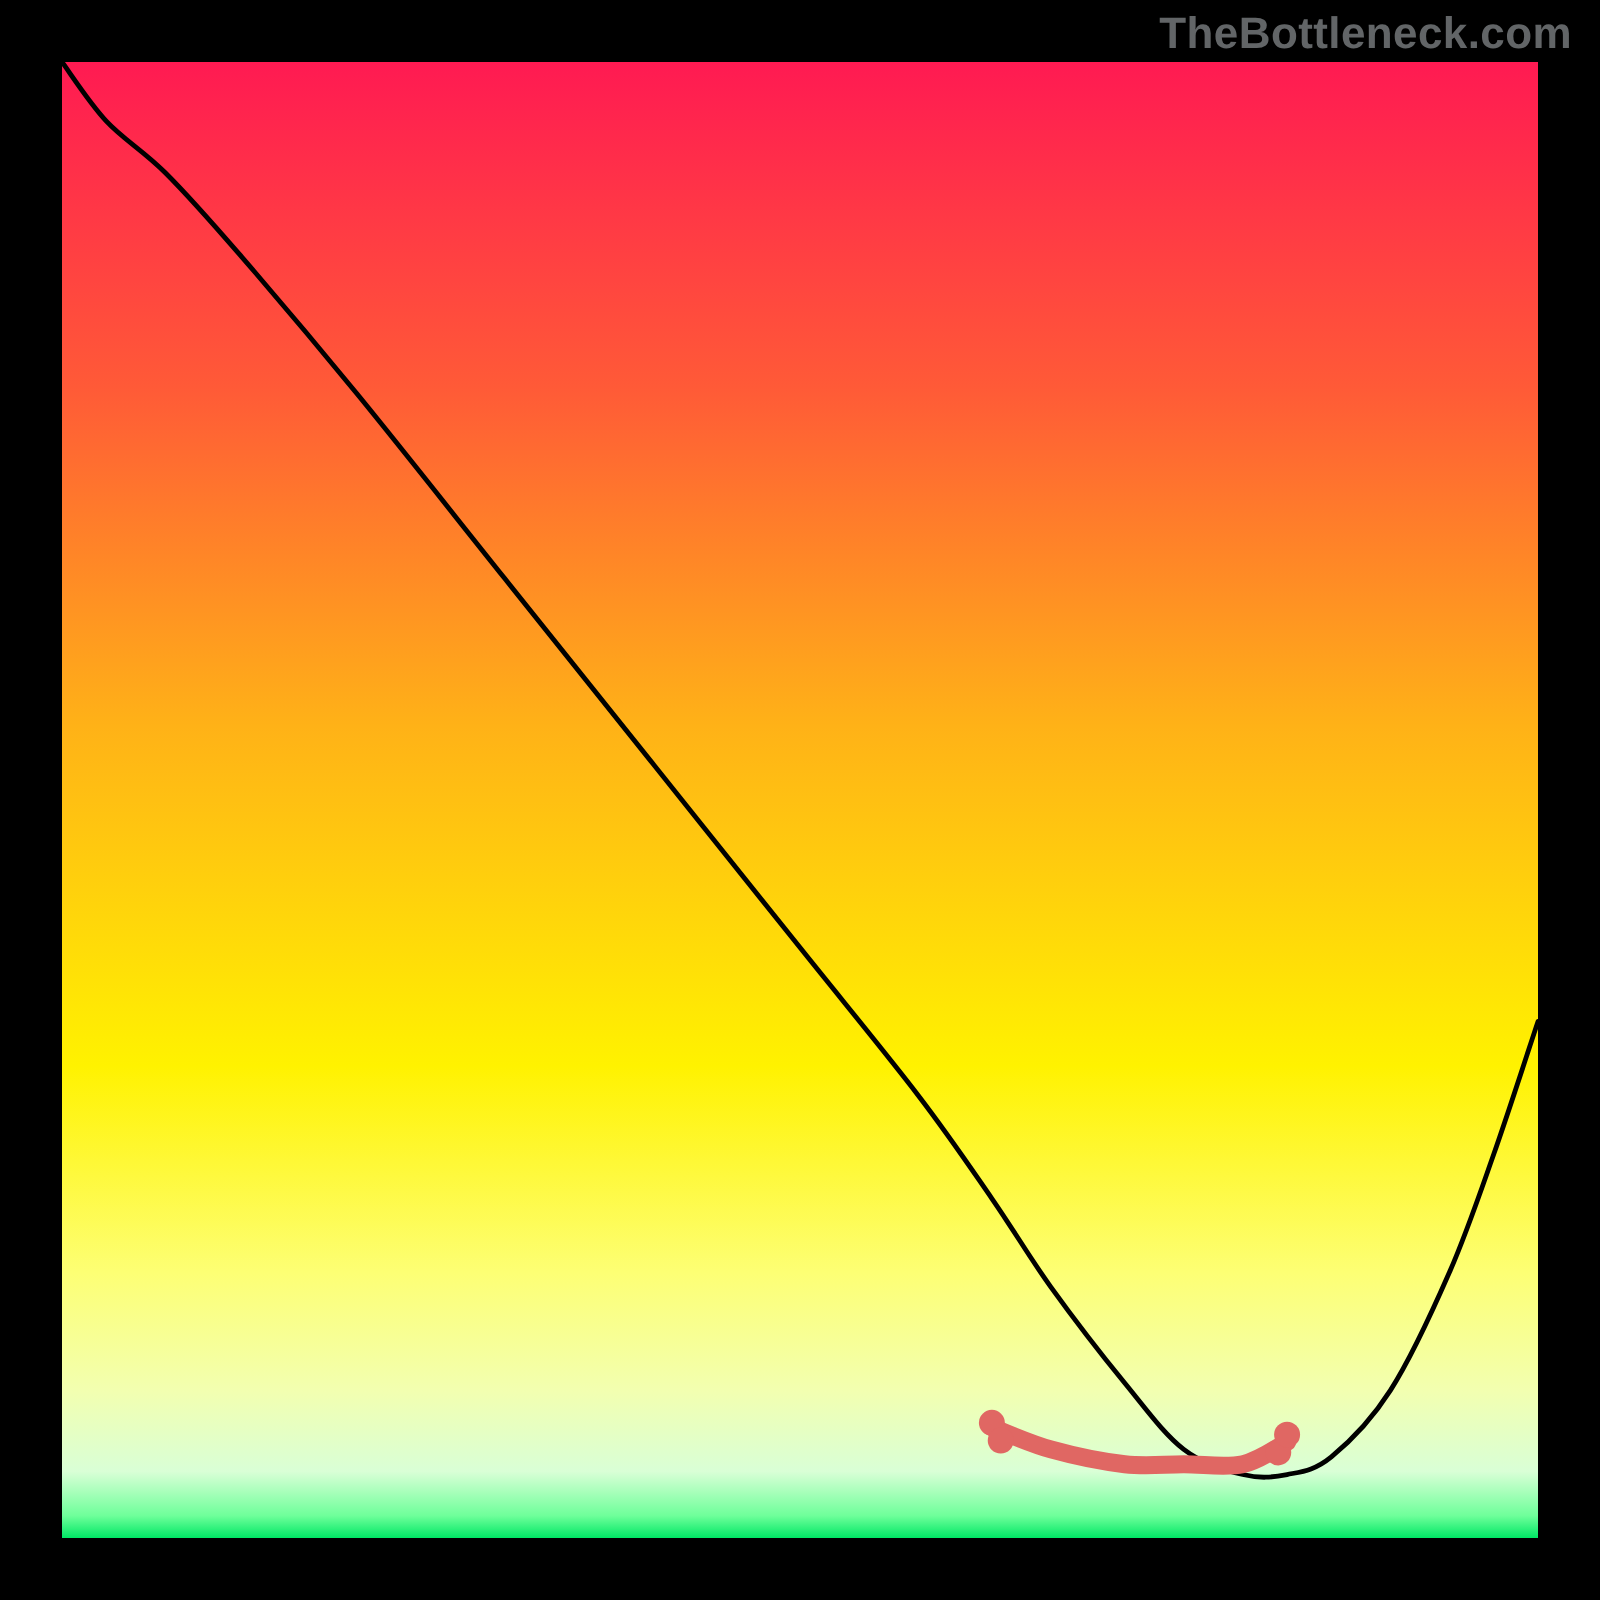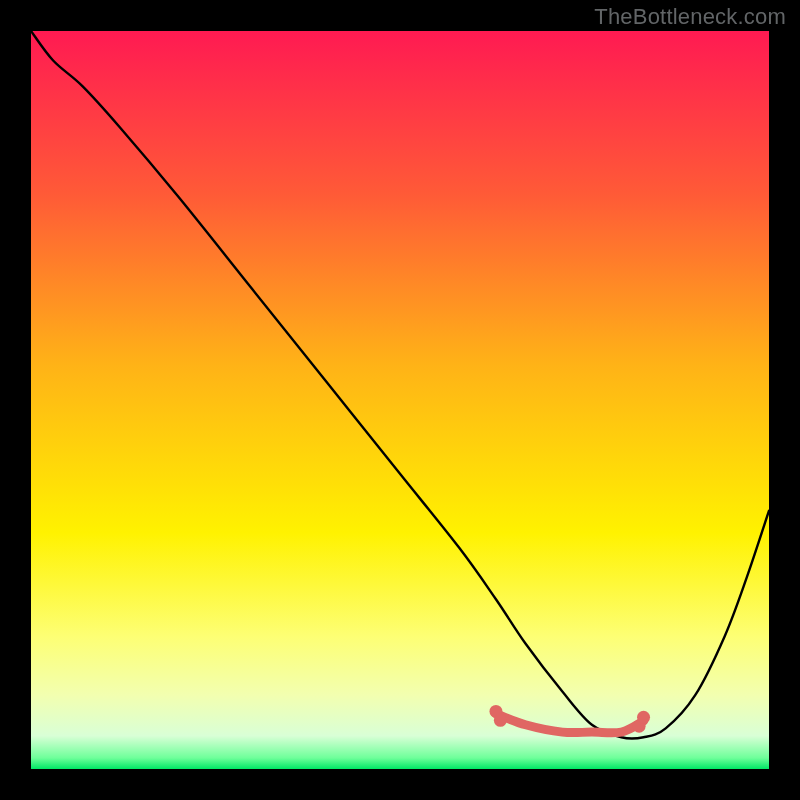--- a/index.html
+++ b/index.html
@@ -9,21 +9,21 @@
     width: 800px;
     height: 800px;
     background: #000;
   }
   .watermark {
     position: absolute;
     top: 4px;
     right: 14px;
     font-family: Arial, Helvetica, sans-serif;
     font-size: 22px;
-    font-weight: normal;
+    font-weight: bold;
     color: #626567;
     letter-spacing: 0.2px;
     z-index: 10;
   }
   .plot {
     position: absolute;
     left: 31px;
     top: 31px;
     width: 738px;
     height: 738px;

